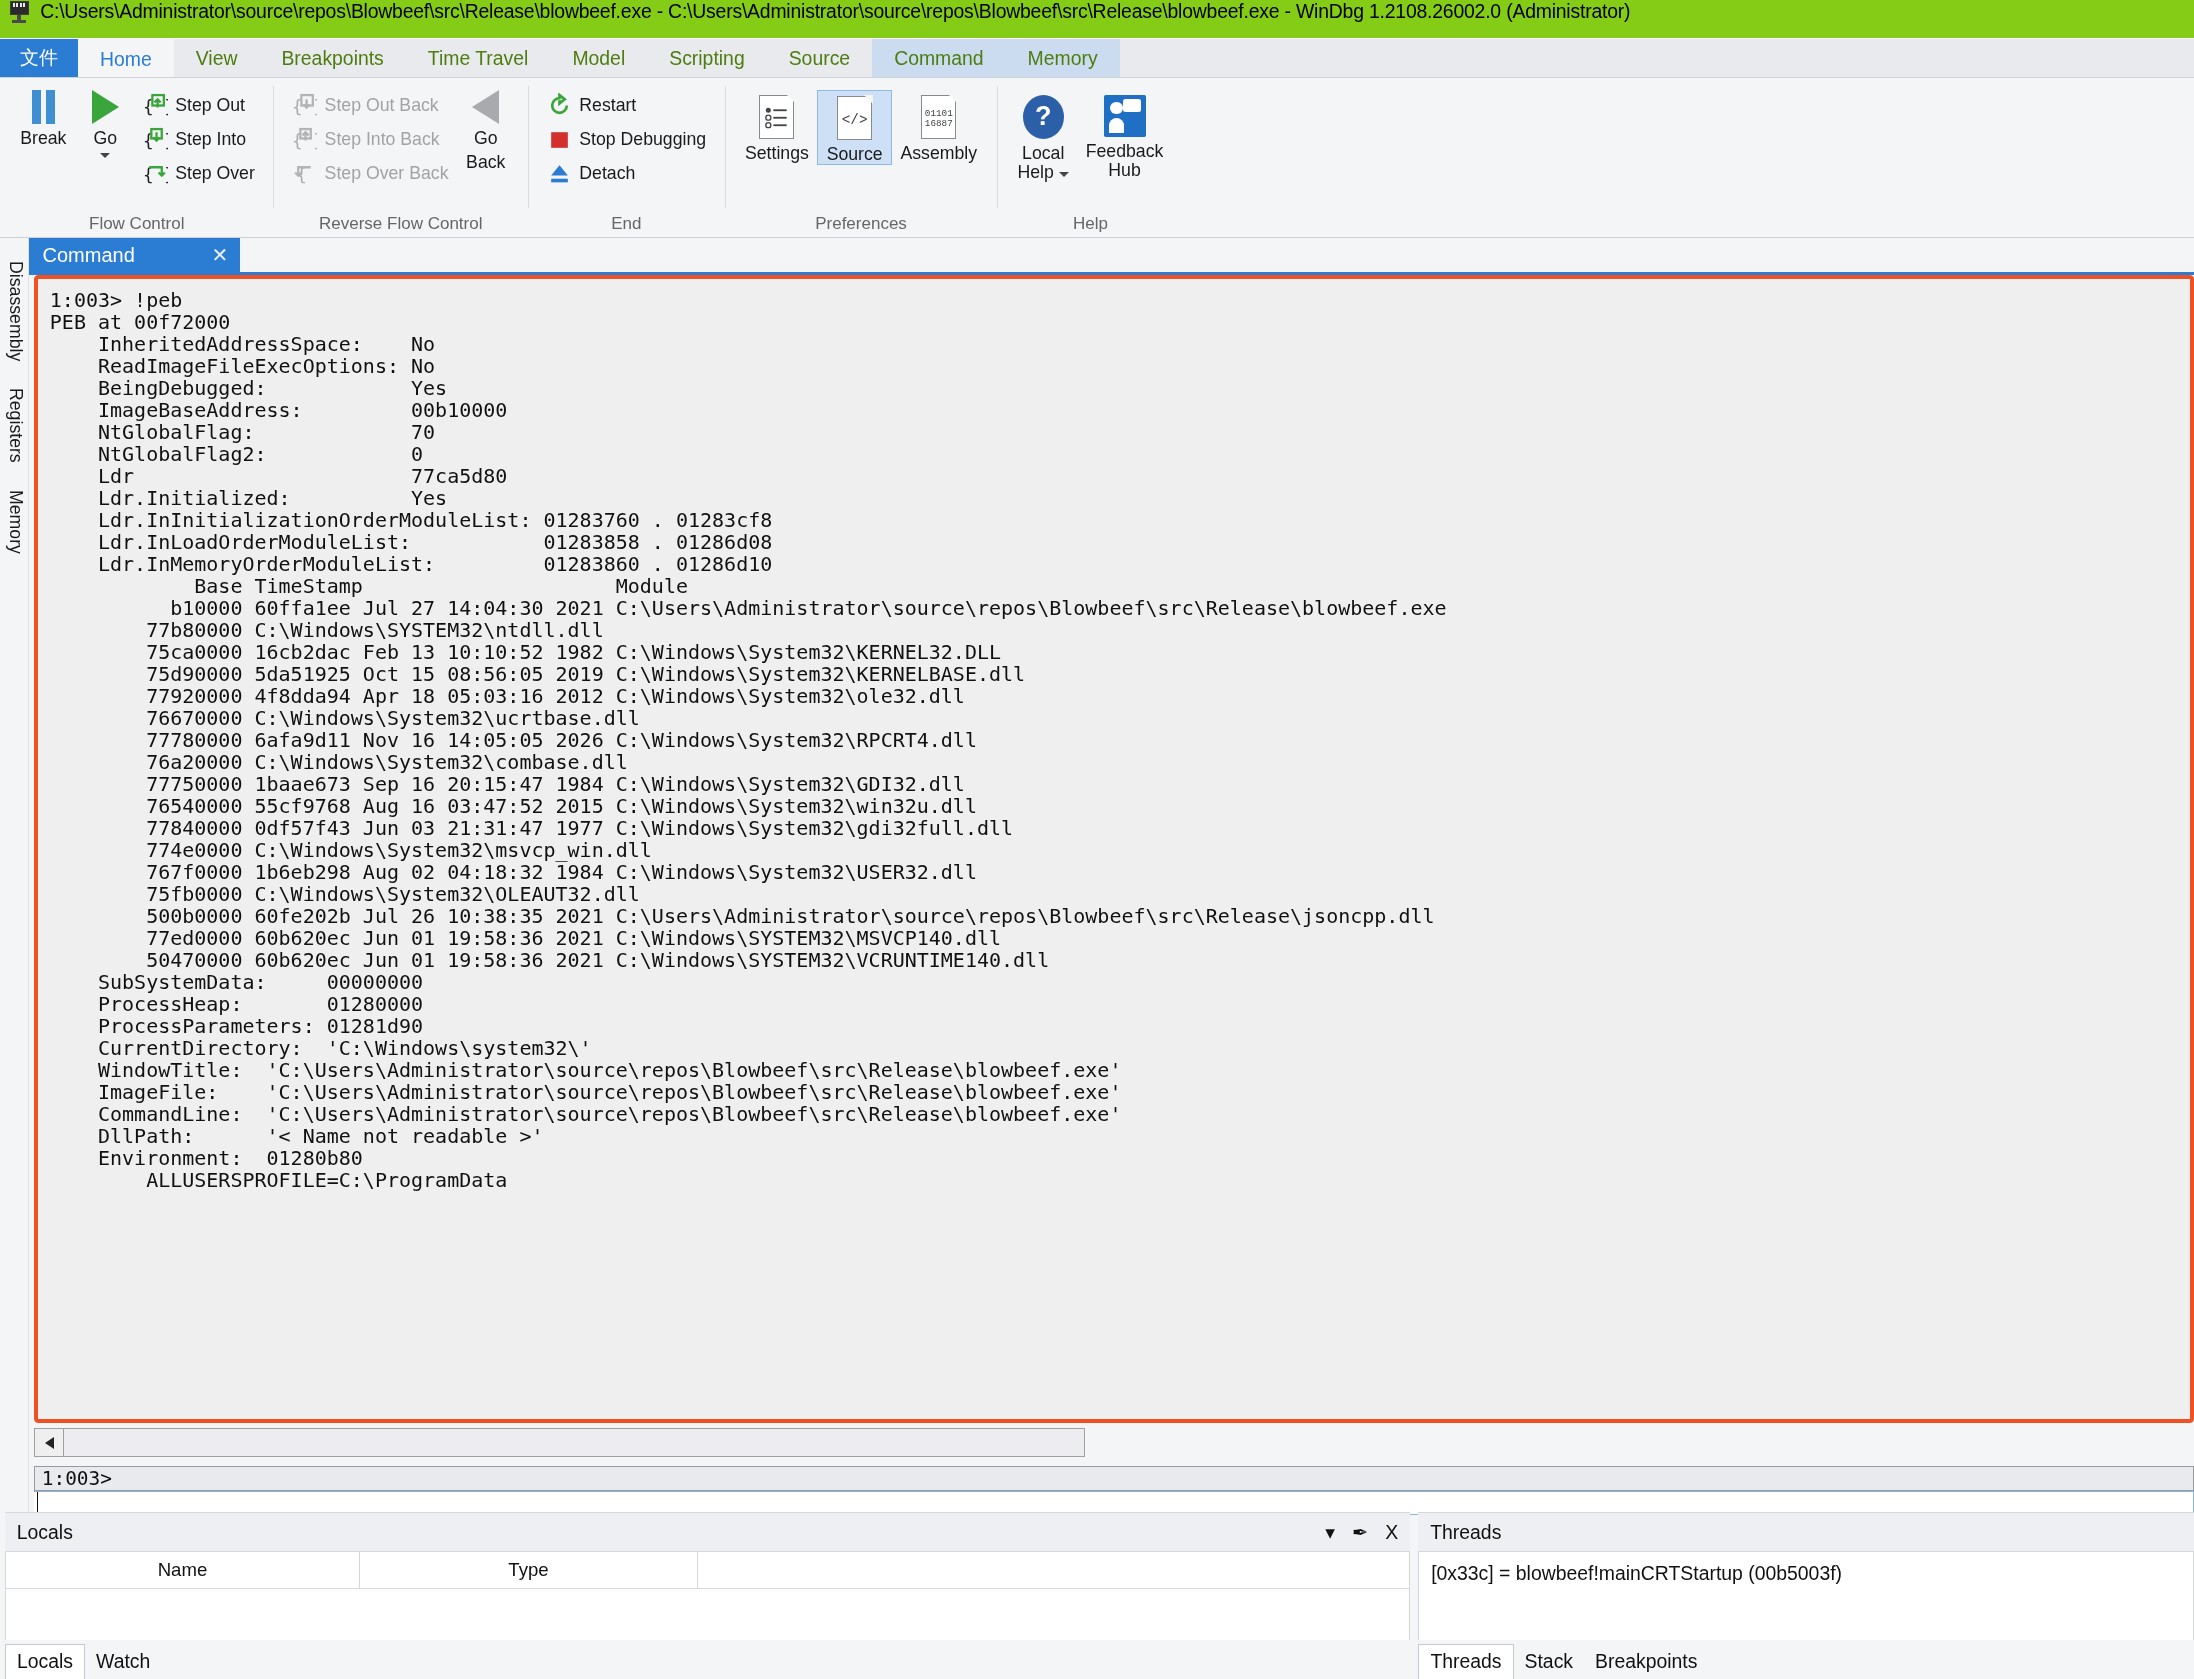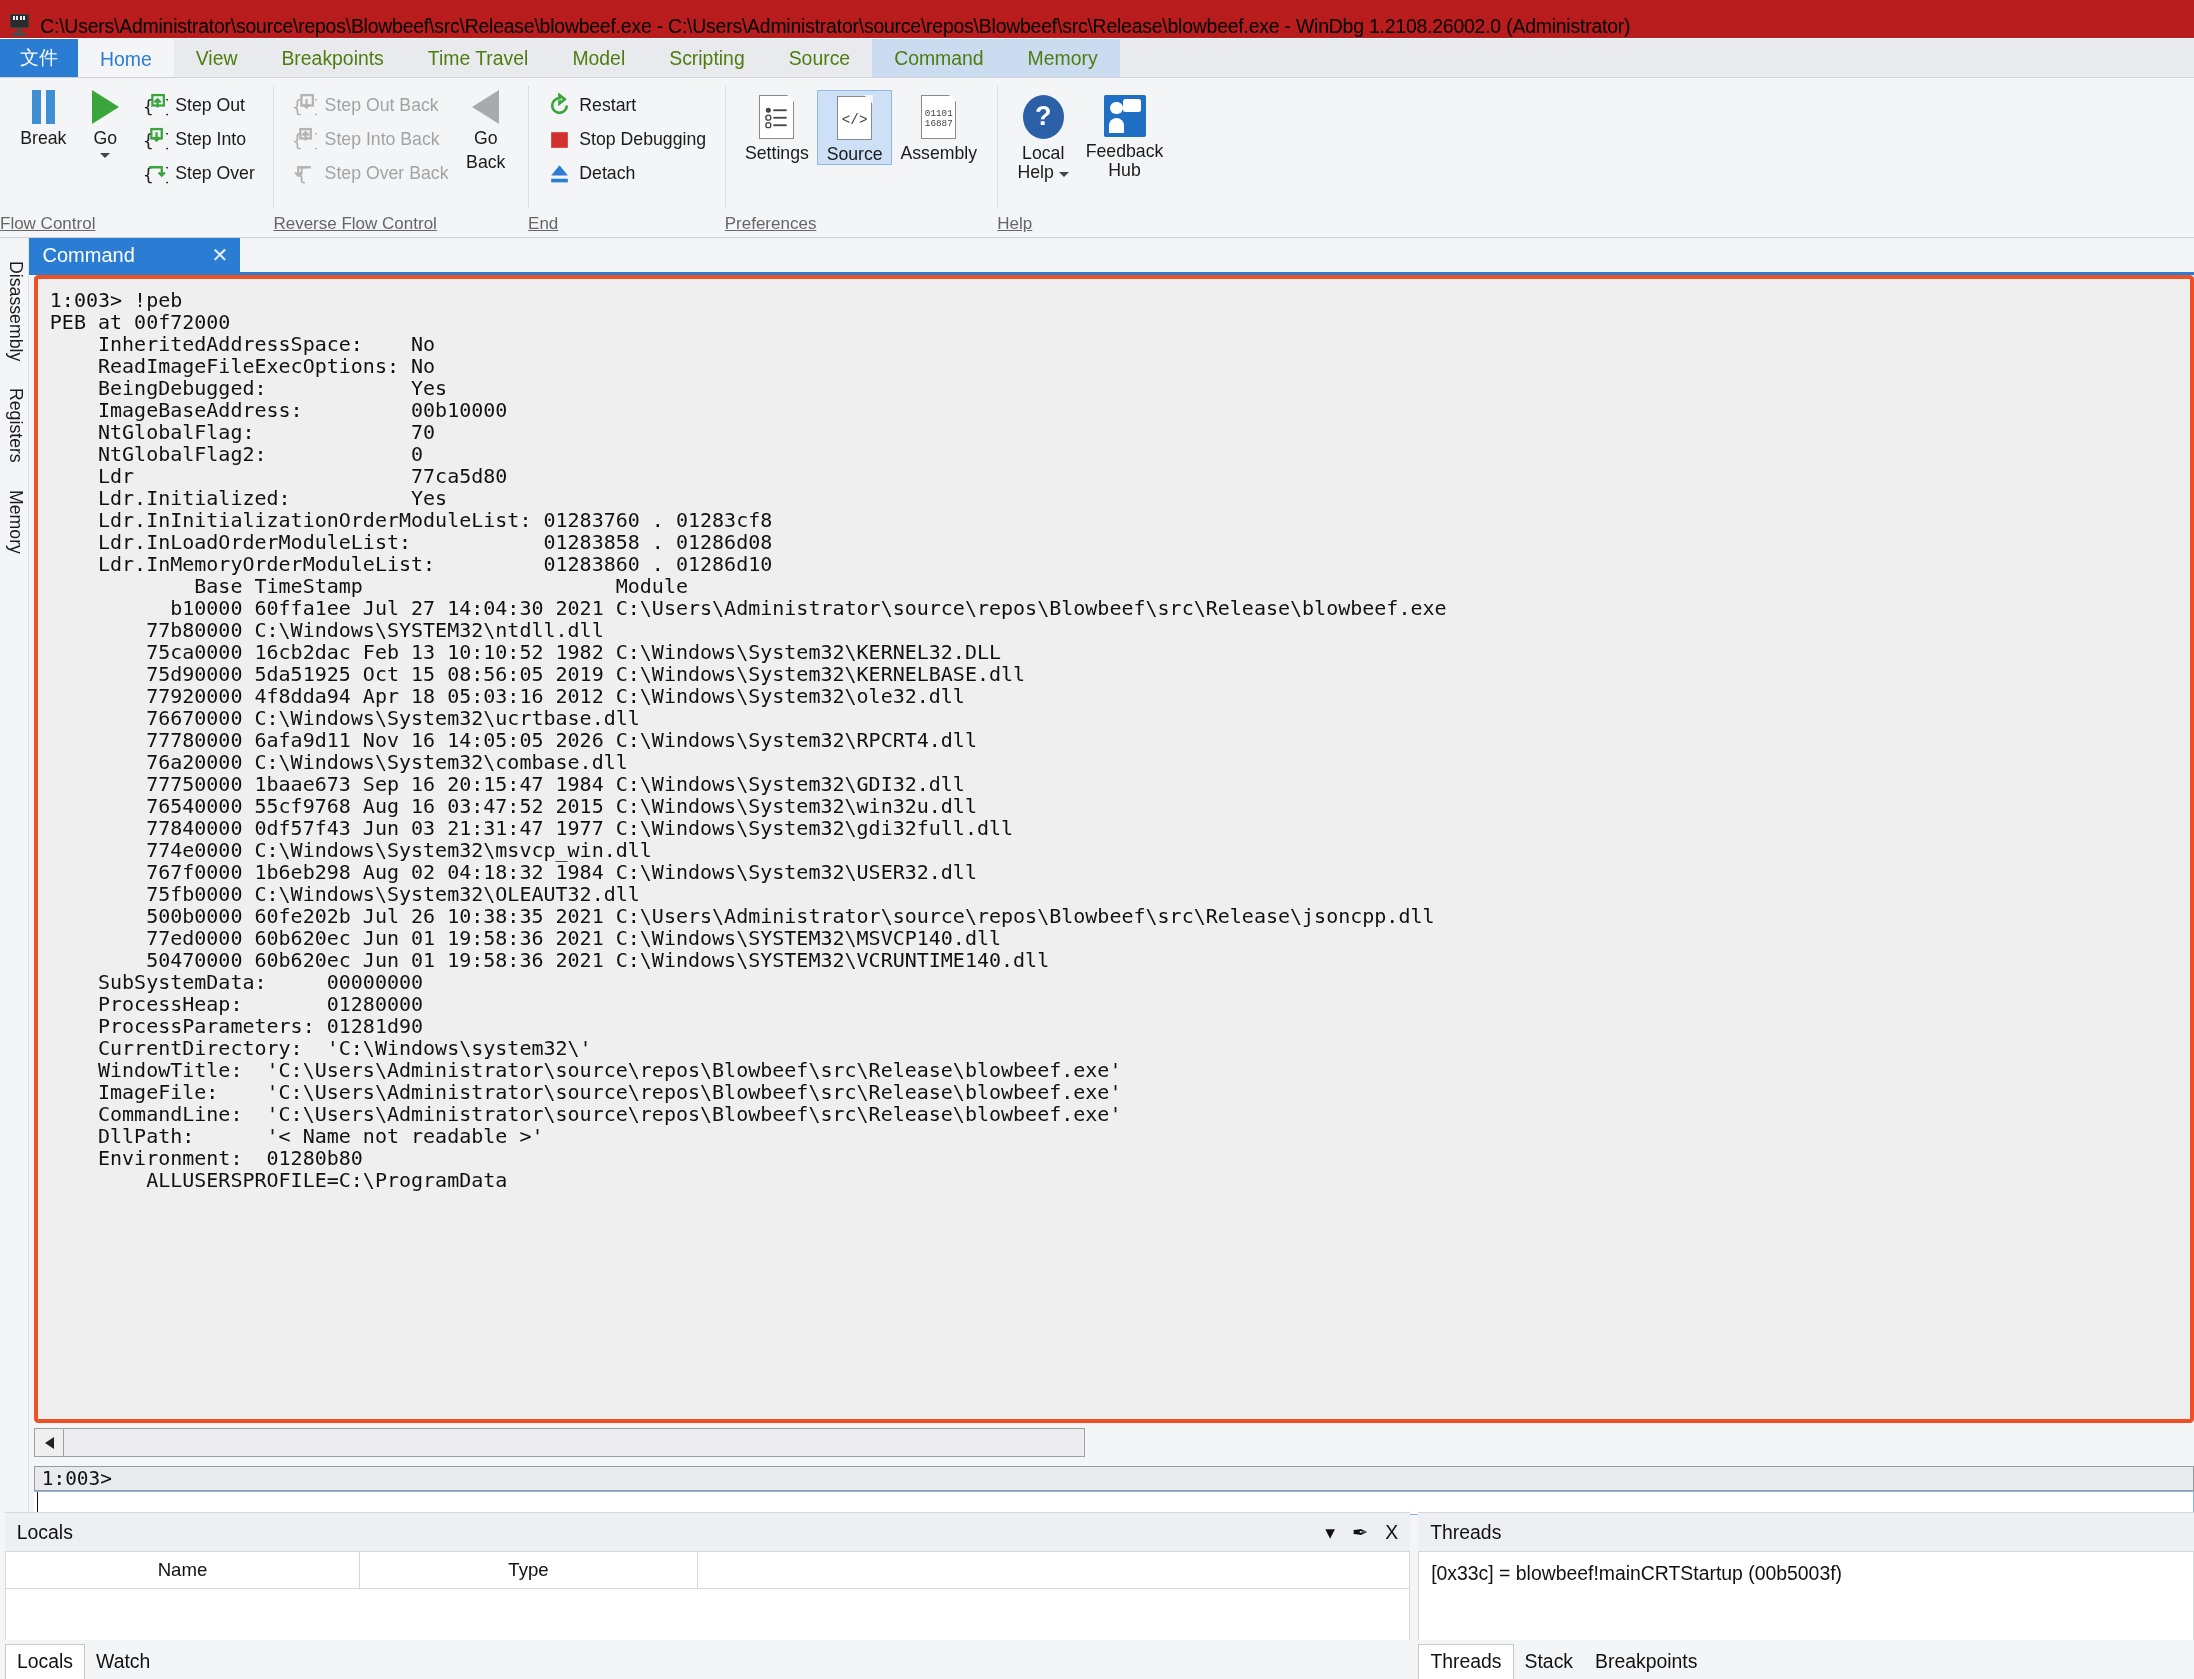--- a/index.html
+++ b/index.html
@@ -4,22 +4,22 @@
 <style>
   * { box-sizing: border-box; margin: 0; padding: 0; }
   html, body {
     width: 2194px; height: 1679px;
     background: #ffffff;
     font-family: "Liberation Sans", sans-serif;
     overflow: hidden;
   }
   
   #titlebar {
-    height: 39px; background: #b91c1c;
-    display: flex; align-items: flex-end; padding-left: 8.4px;
+    height: 39px; background: #84cc16;
+    display: flex; align-items: flex-start; padding-left: 8.4px;
     border-bottom: 0.8px solid #ffffff;
   }
   #app-icon {
     width: 25px; height: 25px; margin-right: 6.8px;
     position: relative; flex: 0 0 auto;
   }
   #app-icon .scr {
     position: absolute; left: 1.7px; top: 0.8px; width: 18.6px; height: 14.3px;
     background: #2b2b2b; border: 1.7px solid #3d3d3d;
   }
@@ -63,21 +63,21 @@
   .rgroup {
     display: flex; flex-direction: column; justify-content: space-between;
     padding: 6.8px 0 3.4px 0; position: relative;
   }
   .rgroup + .rgroup::before {
     content: ""; position: absolute; left: 0; top: 8.4px; bottom: 29px;
     width: 0.8px; background: #dcdde1;
   }
   .rgroup-items { display: flex; align-items: flex-start; padding: 0 11.8px; flex: 1; }
   .rgroup-title {
-    text-align: left; font-size: 17px; color: #666; padding-top: 1.7px; text-decoration: underline;
+    text-align: center; font-size: 17px; color: #666; padding-top: 1.7px;
   }
   .bigbtn {
     display: flex; flex-direction: column; align-items: center; justify-content: flex-start;
     padding: 5px 8.4px 0 8.4px; min-width: 61px; cursor: default;
   }
   .bigbtn .lbl { font-size: 17.7px; color: #1a1a1a; margin-top: 5px; text-align: center; line-height: 1.1; }
   .bigbtn.sel { background: #cde0f5; border: 0.8px solid #8db9e8; }
   .smallcol { display: flex; flex-direction: column; justify-content: flex-start; padding-top: 3.4px; }
   .smallbtn {
     display: flex; align-items: center; height: 34px; padding: 0 6.8px;

